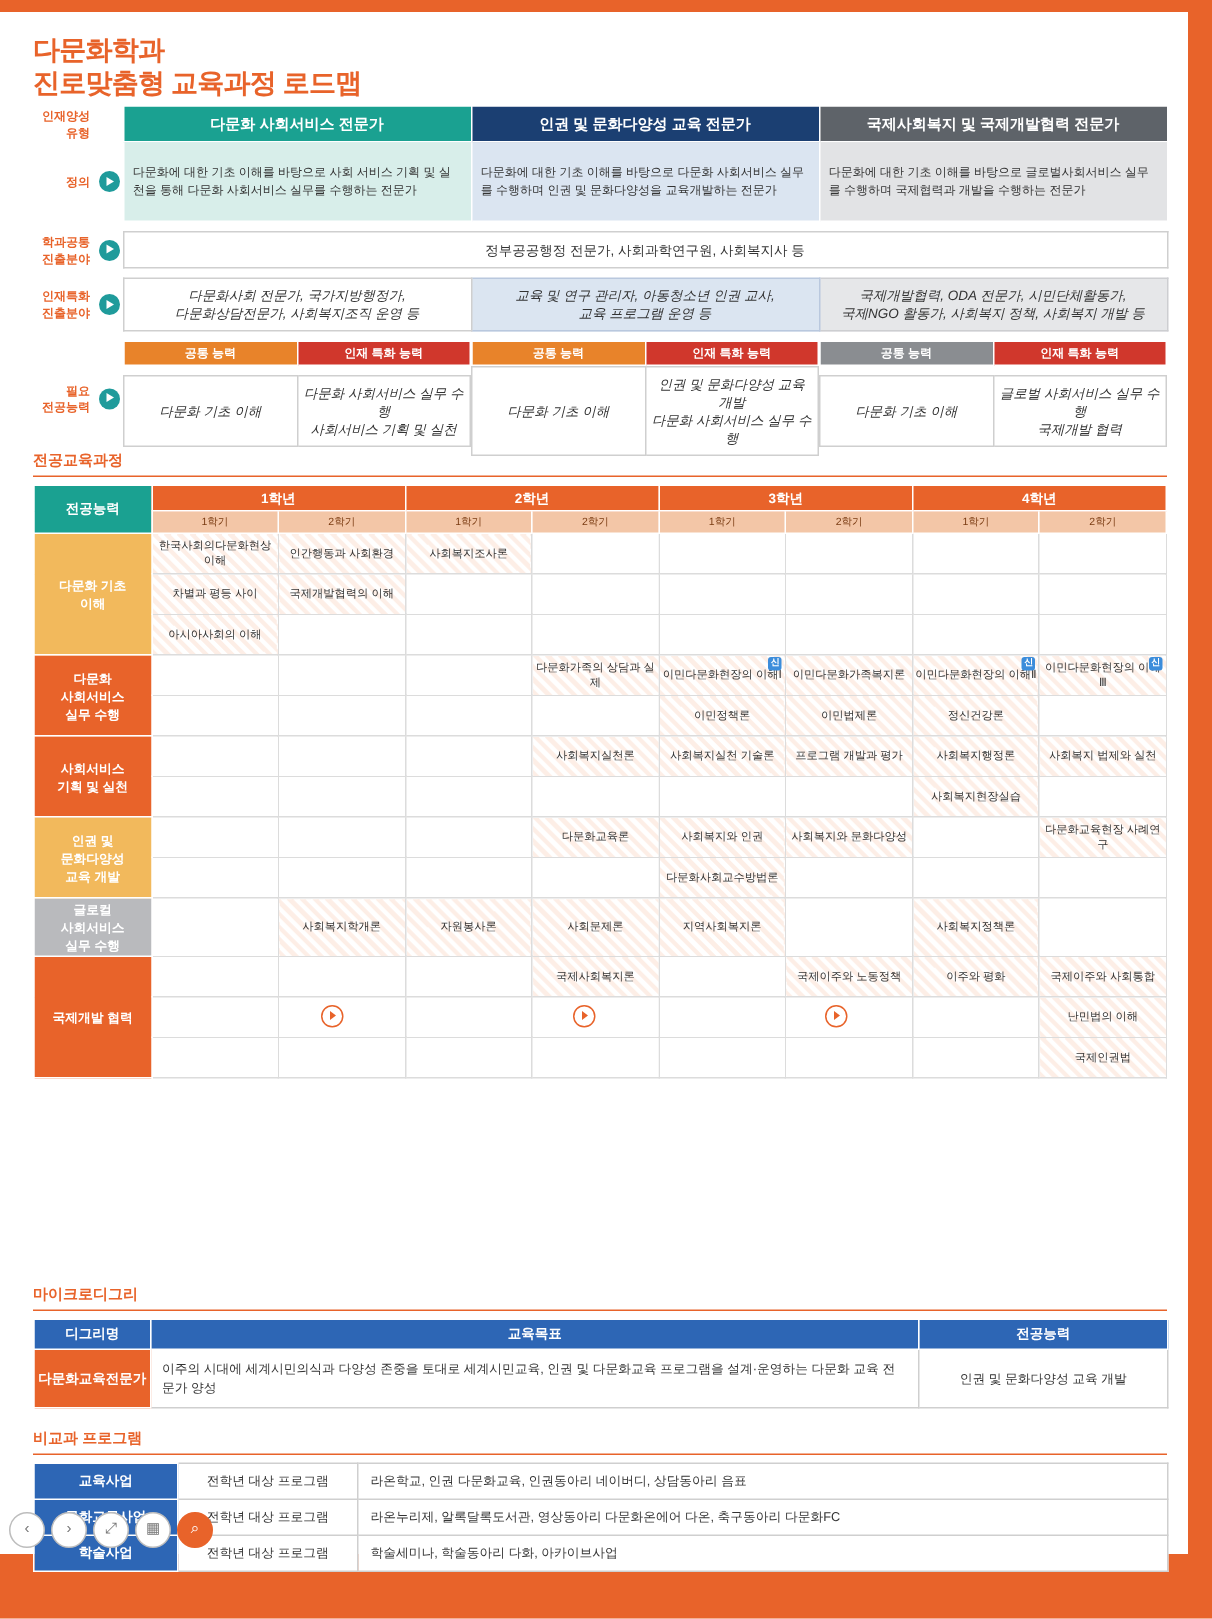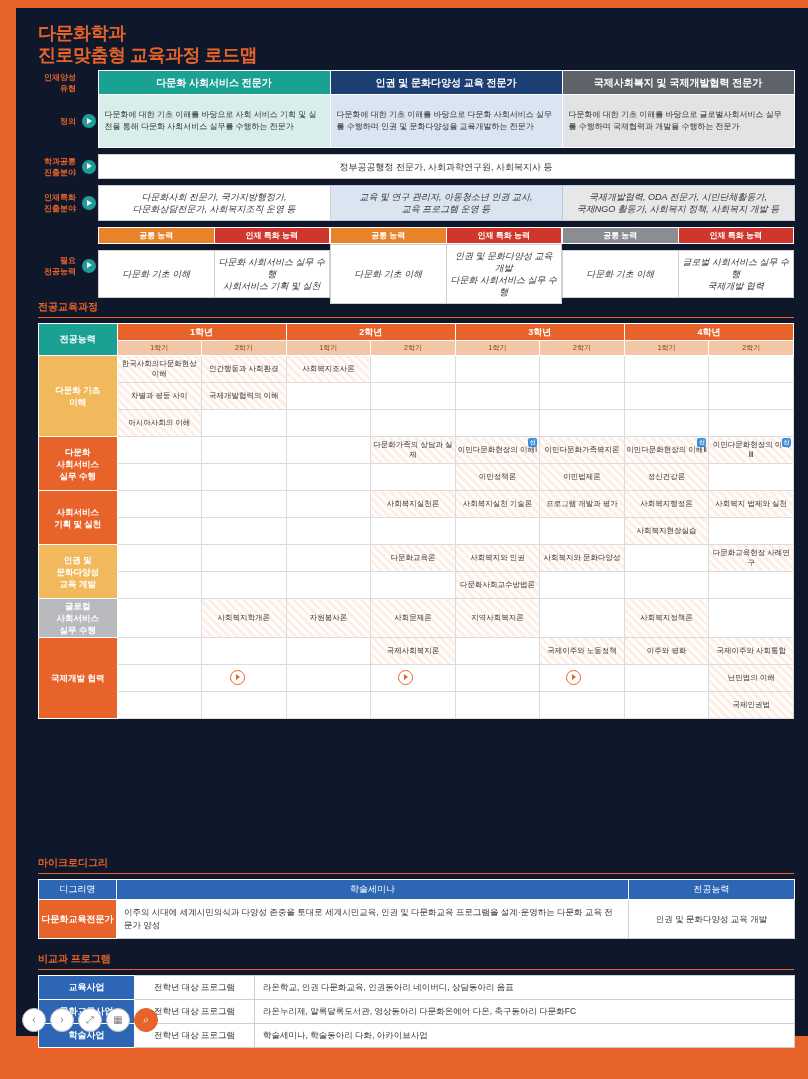--- a/index.html
+++ b/index.html
@@ -4,22 +4,22 @@
 <style>
   html,body{margin:0;padding:0;}
   body{
     width:808px;height:1079px;
     background:#e8632a;
     font-family:"Liberation Sans","DejaVu Sans",sans-serif;
     font-size:9px;color:#333;
     overflow:hidden;
   }
   .page{
-    position:absolute;left:16px;top:8px;width:792px;height:1028px;
-    background:#0f172a;
+    position:absolute;left:0;top:8px;width:792px;height:1028px;
+    background:#ffffff;
   }
   .inner{position:absolute;left:22px;top:14px;width:756px;}
 
   
   .title{color:#e8632a;font-size:18px;font-weight:bold;line-height:22px;letter-spacing:-0.5px;}
 
   
   .sec-title{color:#e8632a;font-size:10px;font-weight:bold;margin:0 0 3px 0;}
   .sec-rule{border-top:1px solid #e8632a;margin-bottom:5px;}
 
@@ -83,21 +83,21 @@
     display:inline-block;width:13px;height:13px;border-radius:50%;background:#fff;
     position:relative;vertical-align:middle;border:1px solid #e8632a;
   }
   .arrow-circ::after{
     content:"";position:absolute;left:4.5px;top:3px;
     border-left:4.5px solid #e8632a;border-top:3.5px solid transparent;border-bottom:3.5px solid transparent;
   }
 
   
   .microwrap{position:absolute;left:22px;top:848px;width:756px;}
-  .mhdr-blue{background:#2d66b5;color:#fff;font-weight:normal;font-size:9px;text-align:center;border:1px solid #fff;padding:3px 0;}
+  .mhdr-blue{background:#2d66b5;color:#fff;font-weight:bold;font-size:9px;text-align:center;border:1px solid #fff;padding:3px 0;}
   .mhdr-orange{background:#e8632a;color:#fff;font-weight:bold;font-size:9px;text-align:center;border:1px solid #fff;padding:3px 0;line-height:12px;}
   .mcell{border:1px solid #cfcfcf;font-size:8.5px;padding:5px 7px;line-height:13px;background:#fff;}
   .mcell.c{text-align:center;}
 
   
   .exwrap{position:absolute;left:22px;top:944px;width:756px;}
   .exhdr{background:#2d66b5;color:#fff;font-weight:bold;font-size:9px;text-align:center;border:1px solid #fff;padding:5px 0;}
   .excell{border:1px solid #cfcfcf;font-size:8.5px;padding:5px 8px;background:#fff;}
   .excell.c{text-align:center;}
 
@@ -451,21 +451,21 @@
     <div class="sec-rule"></div>
     <table style="width:756px;table-layout:fixed;border-collapse:collapse">
       <colgroup>
           <col style="width:78px">
           <col style="width:512px">
           <col style="width:166px">
         </colgroup>
       <tbody>
           <tr>
         <td class="mhdr-blue">디그리명</td>
-        <td class="mhdr-blue">학술세미나</td>
+        <td class="mhdr-blue">교육목표</td>
         <td class="mhdr-blue">전공능력</td>
       </tr>
       <tr>
         <td class="mhdr-orange" style="height:32px">다문화교육전문가</td>
         <td class="mcell">이주의 시대에 세계시민의식과 다양성 존중을 토대로 세계시민교육, 인권 및 다문화교육 프로그램을 설계·운영하는 다문화 교육 전문가 양성</td>
         <td class="mcell c">인권 및 문화다양성 교육 개발</td>
       </tr>
     </tbody>
       </table>
   </div>

